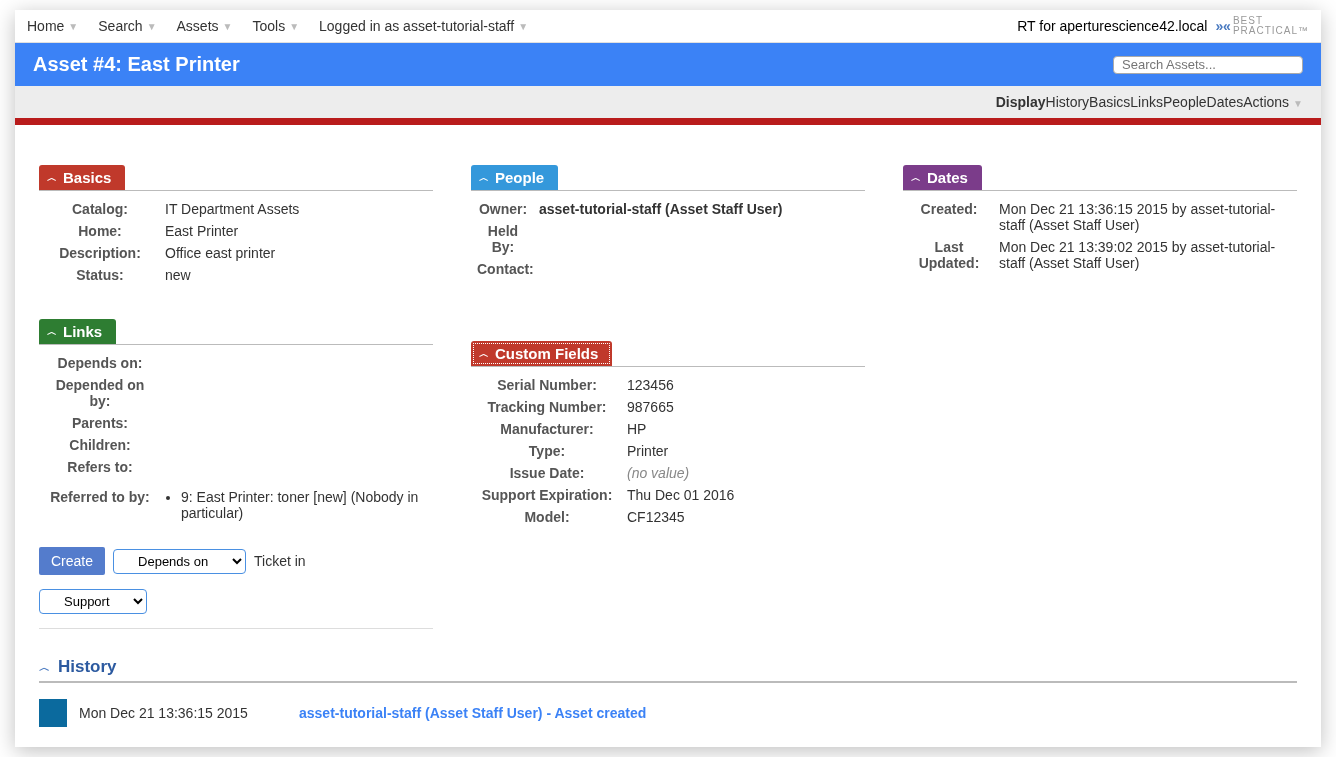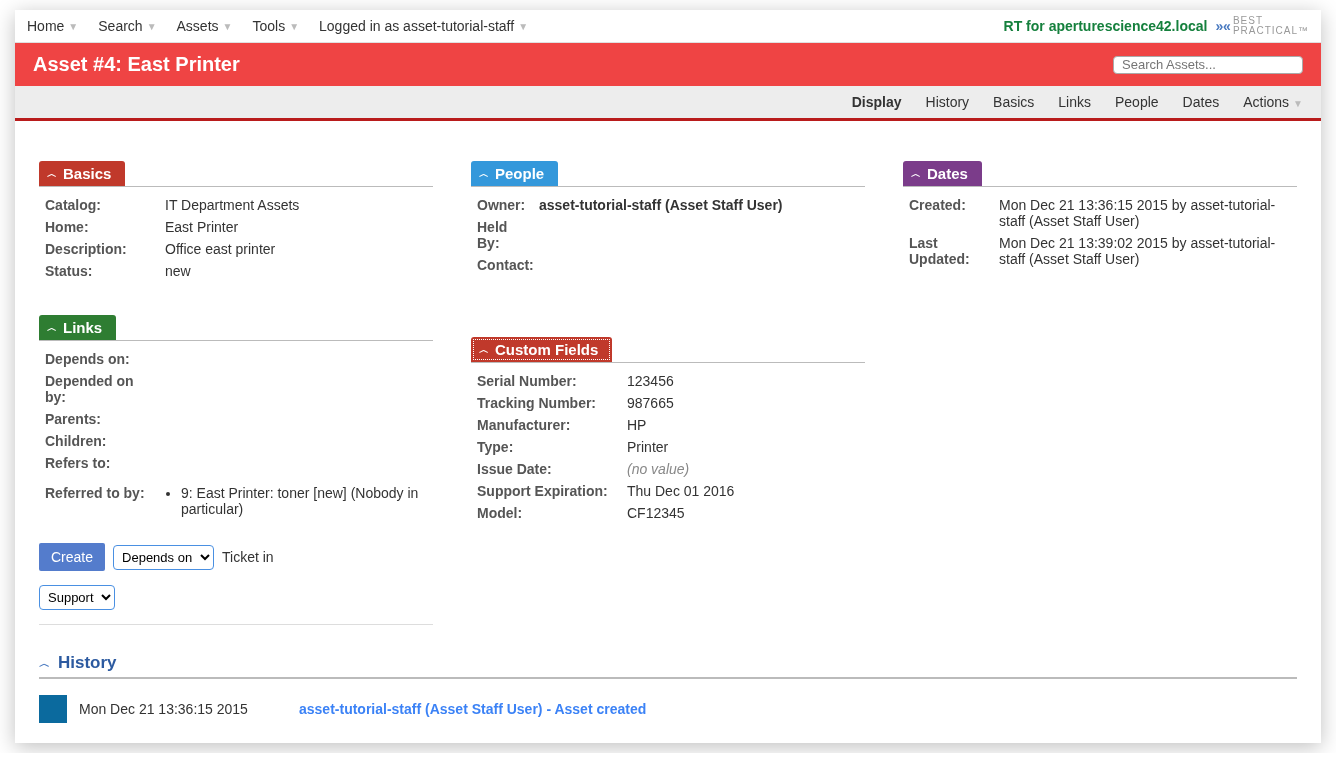--- a/index.html
+++ b/index.html
@@ -4,68 +4,68 @@
 <style>
   * { box-sizing: border-box; margin: 0; padding: 0; }
   body { font-family: -apple-system, BlinkMacSystemFont, "Segoe UI", Arial, sans-serif; font-size: 14px; color: #333; background: #fff; }
   .container { width: 1306px; margin: 10px auto; box-shadow: 0 4px 20px rgba(0,0,0,0.25); background:#fff; }
   
   
   .topnav { display:flex; align-items:center; padding: 6px 12px; border-bottom:1px solid #e0e0e0; font-size:14px; }
   .topnav .menu-item { display:flex; align-items:center; margin-right:20px; color:#333; cursor:pointer; }
   .topnav .menu-item .arrow-down { margin-left:4px; color:#bbb; font-size:10px;}
   .topnav .spacer { flex:1; }
-  .topnav .rt-for { font-weight:bold; color:#15803d; margin-right:8px; }
+  .topnav .rt-for { font-weight:normal; color:#000000; margin-right:8px; }
   .topnav .logo { display:flex; align-items:center; gap:4px; }
   .topnav .logo .chev { color:#4a7ac0; font-size:14px; font-weight:bold; letter-spacing:-2px;}
   .topnav .logo .bp { font-size:10px; color:#999; line-height:1; letter-spacing:1px;}
   
   
-  .titlebar { background:#ef4444; color:#fff; display:flex; align-items:center; padding:10px 18px; }
+  .titlebar { background:#3b82f6; color:#fff; display:flex; align-items:center; padding:10px 18px; }
   .titlebar h1 { font-size:20px; font-weight:bold; }
   .titlebar .spacer { flex:1; }
   .titlebar input { width:190px; height:18px; border:1px solid #aaa; border-radius:4px; padding:2px 8px; font-size:13px; }
   
   
-  .actiontabs { background:#ededed; border-bottom:3px solid #b91c1c; display:flex; justify-content:flex-end; padding:8px 18px; gap:24px; font-size:14px; }
+  .actiontabs { background:#ededed; border-bottom:7px solid #b91c1c; display:flex; justify-content:flex-end; padding:8px 18px; font-size:14px; }
   .actiontabs .tab { color:#333; cursor:pointer; }
   .actiontabs .tab.active { font-weight:bold; }
   .actiontabs .tab .arrow-down { margin-left:4px; color:#bbb; font-size:10px; display:inline-block;}
   
   
   .content { padding: 40px 24px 20px 24px; }
   .cols { display:flex; gap:38px; }
   .col { flex:1; min-width:0; }
   
   .panel { margin-bottom:28px; }
   .panel-header { display:flex; align-items:center; border-bottom:1px solid #bbb; }
   .panel-header .badge { display:flex; align-items:center; color:#fff; font-weight:bold; font-size:15px; padding:4px 14px 4px 8px; border-radius:3px 3px 0 0; gap:6px;}
   .panel-header .badge .caret { font-size:10px; }
   .badge.red { background:#c0392b; }
   .badge.blue { background:#3498db; }
   .badge.green { background:#2e7d32; }
   .badge.purple { background:#7b3c8a; }
   
   .kv { padding:10px 6px 2px 6px; }
   .kv-row { display:flex; margin-bottom:6px; font-size:14px; }
-  .kv-row .k { width:120px; text-align:left; font-weight:bold; color:#555; padding-right:10px; }
+  .kv-row .k { width:120px; text-align:center; font-weight:bold; color:#555; padding-right:10px; }
   .kv-row .v { flex:1; color:#333; }
   .kv-row .v.italic { font-style:italic; color:#888; }
   .kv-row .v.bold { font-weight:bold; }
   
   .col-people .kv-row .k { width:62px; }
   .col-cf .kv-row .k { width:150px; }
   .col-dates .kv-row .k { width:90px; }
   
   .bullet-list { padding-left:16px; }
   .bullet-list li { margin-bottom:2px; }
   
   .link-create { margin-top:16px; display:flex; align-items:center; gap:8px; flex-wrap:wrap;}
   .link-create .btn { background:#547CCC; color:#fff; border:none; padding:6px 12px; font-size:14px; border-radius:2px; cursor:pointer;}
-  .link-create select { border:1px solid #aaa; border-radius:4px; padding:3px 4px; font-size:13px; background:#fff;}
+  .link-create select { border:1px solid #aaa; border-radius:4px; padding:3px 20px; font-size:13px; background:#fff;}
   .link-create .sel-blue { border-color:#4a90e2; }
   .link-create .row2 { width:100%; margin-top:6px; }
   
   hr.sep { border:none; border-top:1px solid #ddd; margin:14px 0 24px 0;}
   
   
   .history-panel { }
   .history-header { display:flex; align-items:center; border-bottom:2px solid #bbb; padding-bottom:4px; gap:8px;}
   .history-header .caret { color:#4a7ac0; font-size:11px; font-weight:bold;}
   .history-header .label { color:#2c5aa0; font-weight:bold; font-size:17px;}

